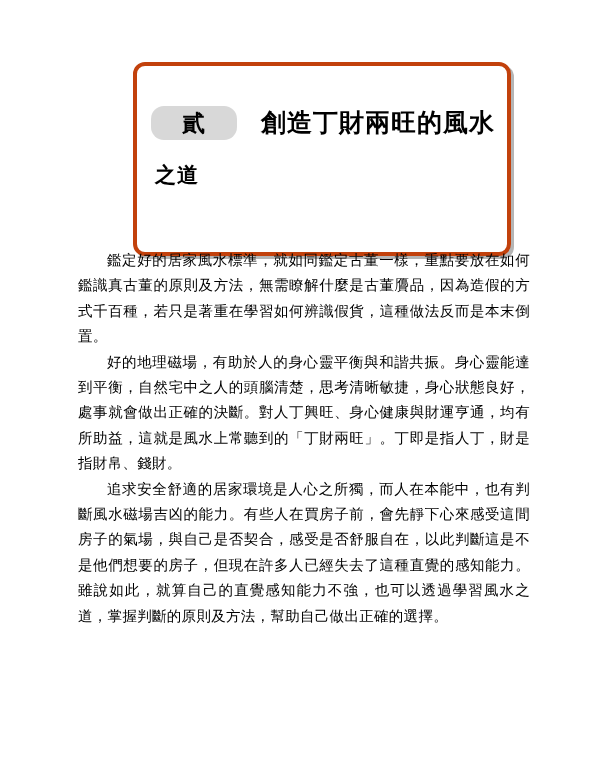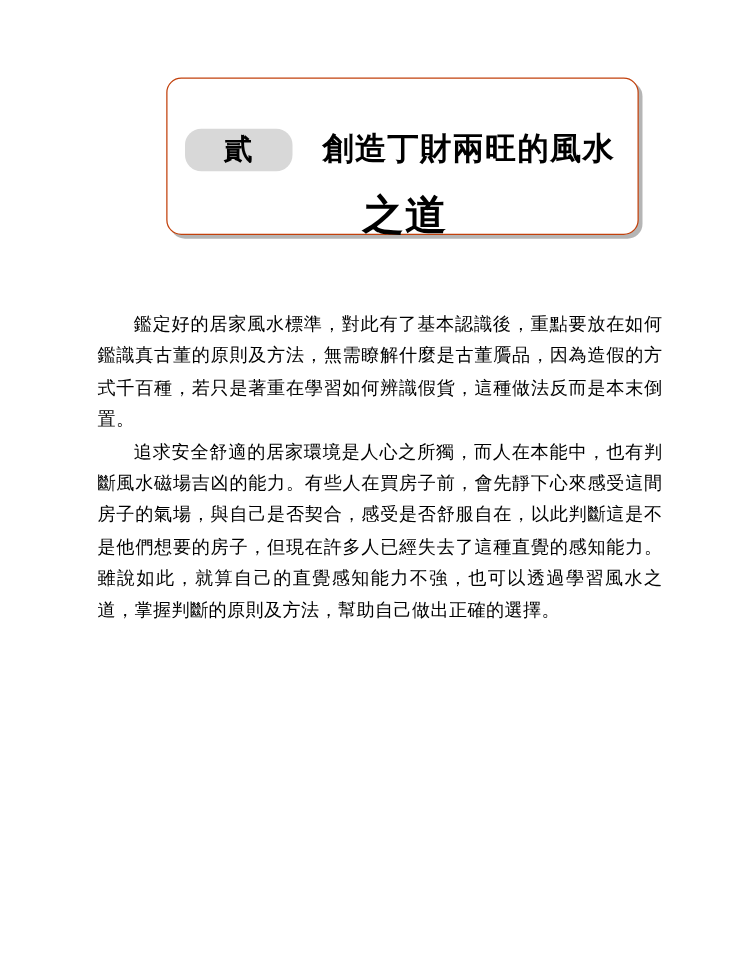--- a/index.html
+++ b/index.html
@@ -20,22 +20,22 @@
     height: 782px;
     box-sizing: border-box;
   }
 
   
   .heading-box {
     position: absolute;
     left: 133px;
     top: 62px;
     width: 378px;
-    height: 126px;
-    border: 1px solid #c2410c;
+    height: 194px;
+    border: 4px solid #c2410c;
     border-radius: 12px;
     box-sizing: border-box;
     box-shadow: 3px 3px 0 0 rgba(120,120,120,0.55);
     background: #ffffff;
   }
   .heading-inner {
     position: absolute;
     left: 14px;
     top: 28px;
     right: 14px;
@@ -59,26 +59,25 @@
     padding: 2px 0;
     vertical-align: middle;
     margin-right: 24px;
     font-weight: bold;
   }
   .heading-title {
     vertical-align: middle;
   }
   .heading-line2 {
     display: block;
-    font-size: 33px;
+    font-size: 21px;
     font-weight: bold;
     line-height: 50px;
     padding-left: 4px;
     letter-spacing: 1px;
-    text-align: center;
   }
 
   
   .body-text {
     position: absolute;
     left: 78px;
     top: 248px;
     width: 452px;
   }
   .para {
@@ -98,17 +97,18 @@
   <div class="heading-box">
     <div class="heading-inner">
       <span class="heading-line">
         <span class="chapter-num">貳</span><span class="heading-title">創造丁財兩旺的風水</span>
       </span>
       <span class="heading-line2">之道</span>
     </div>
   </div>
 
   <div class="body-text">
-    <p class="para">鑑定好的居家風水標準，對此有了基本認識後，重點要放在如何鑑識真古董的原則及方法，無需瞭解什麼是古董贗品，因為造假的方式千百種，若只是著重在學習如何辨識假貨，這種做法反而是本末倒置。</p>
+    <p class="para">鑑定好的居家風水標準，就如同鑑定古董一樣，重點要放在如何鑑識真古董的原則及方法，無需瞭解什麼是古董贗品，因為造假的方式千百種，若只是著重在學習如何辨識假貨，這種做法反而是本末倒置。</p>
+    <p class="para">好的地理磁場，有助於人的身心靈平衡與和諧共振。身心靈能達到平衡，自然宅中之人的頭腦清楚，思考清晰敏捷，身心狀態良好，處事就會做出正確的決斷。對人丁興旺、身心健康與財運亨通，均有所助益，這就是風水上常聽到的「丁財兩旺」。丁即是指人丁，財是指財帛、錢財。</p>
     <p class="para">追求安全舒適的居家環境是人心之所獨，而人在本能中，也有判斷風水磁場吉凶的能力。有些人在買房子前，會先靜下心來感受這間房子的氣場，與自己是否契合，感受是否舒服自在，以此判斷這是不是他們想要的房子，但現在許多人已經失去了這種直覺的感知能力。雖說如此，就算自己的直覺感知能力不強，也可以透過學習風水之道，掌握判斷的原則及方法，幫助自己做出正確的選擇。</p>
   </div>
 
 </div>
 
 </body></html>

